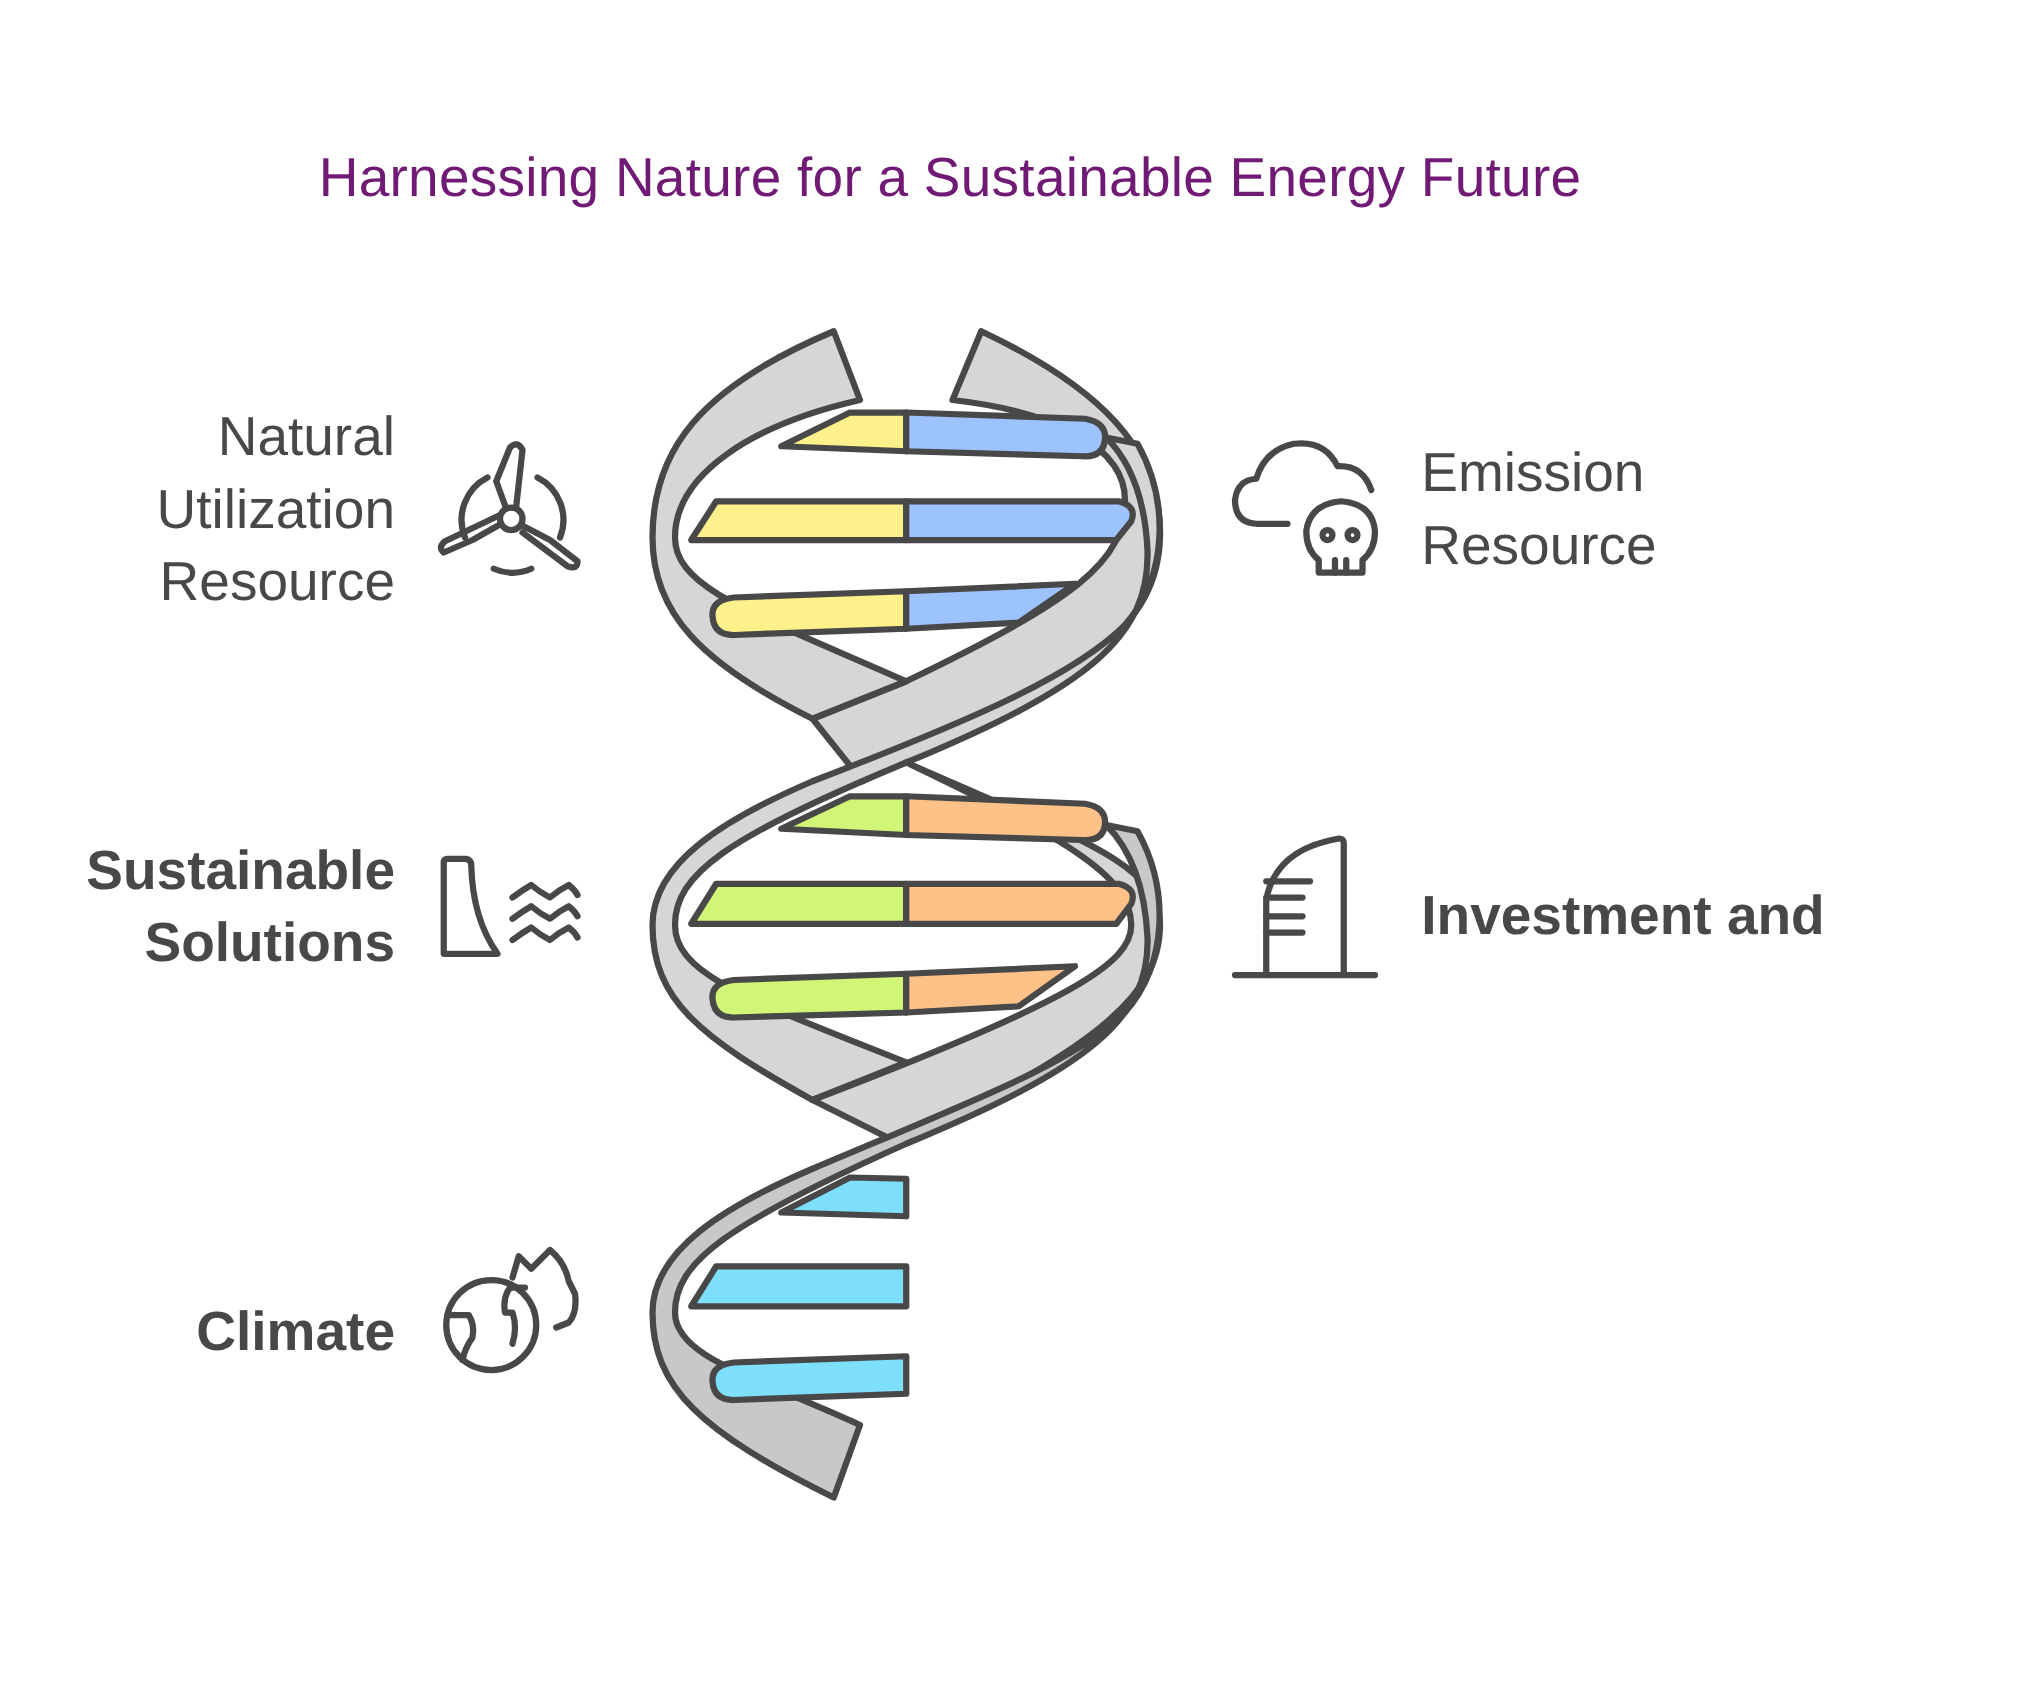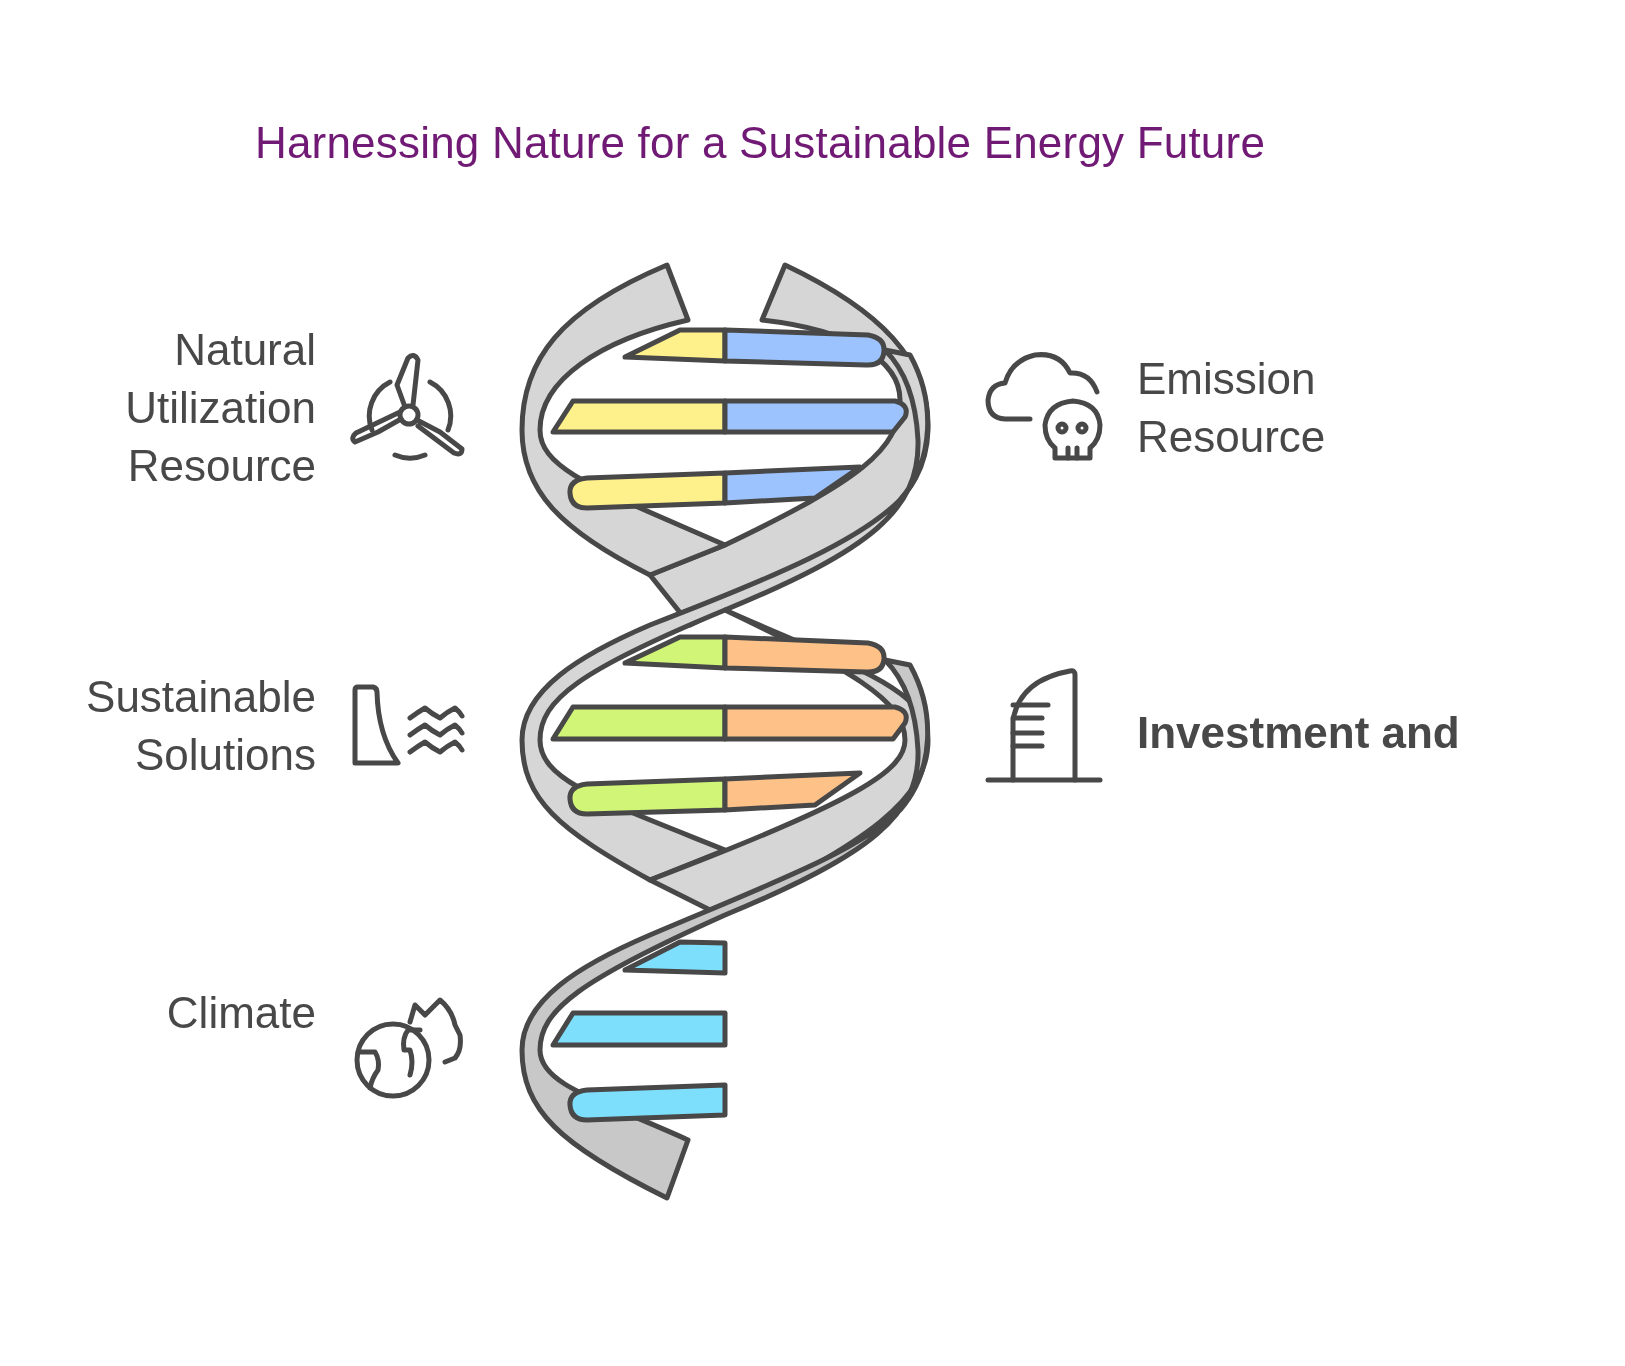--- a/index.html
+++ b/index.html
@@ -44,26 +44,26 @@
 <body>
 
 <div class="title">Harnessing Nature for a Sustainable Energy Future</div>
 
 <div class="label left" style="left:16px; top:321px;">
   <span>Natural</span>
   <span>Utilization</span>
   <span>Resource</span>
 </div>
 
-<div class="label left" style="left:16px; top:668px;">
+<div class="label left" style="left:16px; top:668px;font-weight:bold;">
   <span>Sustainable</span>
   <span>Solutions</span>
 </div>
 
-<div class="label left" style="left:16px; top:984px;">
+<div class="label left" style="left:16px; top:1037px;font-weight:bold;">
   <span>Climate</span>
 </div>
 
 <div class="label right" style="left:1137px; top:350px;">
   <span>Emission</span>
   <span>Resource</span>
 </div>
 
 <div class="label right" style="left:1137px; top:704px;font-weight:bold;">
   <span>Investment and</span>

